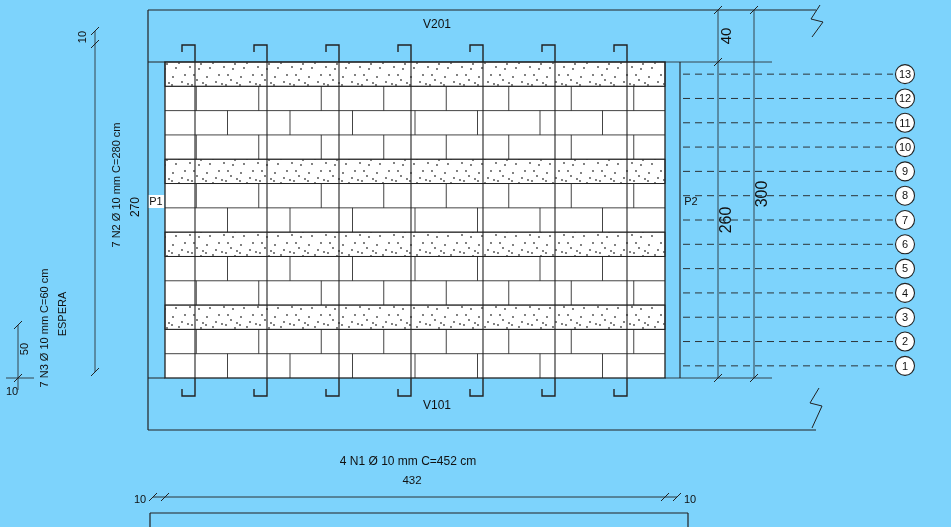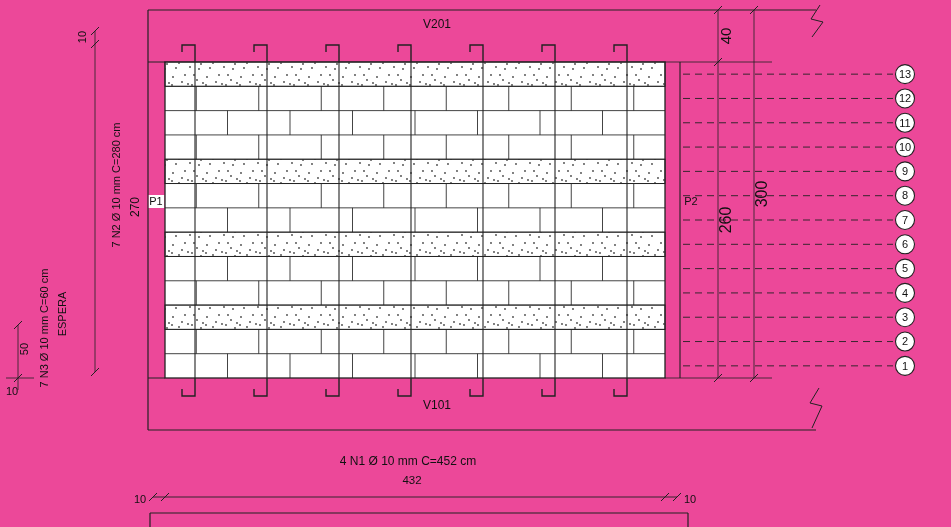--- a/index.html
+++ b/index.html
@@ -1,16 +1,16 @@
 <!DOCTYPE html>
 <html><head>
 <meta charset="utf-8">
 <style>
   html,body{margin:0;padding:0;background:#ffffff;}
-  #stage{position:relative;width:951px;height:527px;background:#ec4899;overflow:hidden;}
+  #stage{position:relative;width:951px;height:527px;background:#7dd3fc;overflow:hidden;}
   svg{display:block;}
   svg text{font-family:"Liberation Sans","DejaVu Sans",sans-serif;fill:#111;}
 </style>
 </head>
 <body>
 
 <div id="stage">
   <svg id="dwg" viewBox="0 0 951 527" width="951" height="527">
       <defs>
         <pattern id="stipple" width="34" height="24" patternUnits="userSpaceOnUse">

